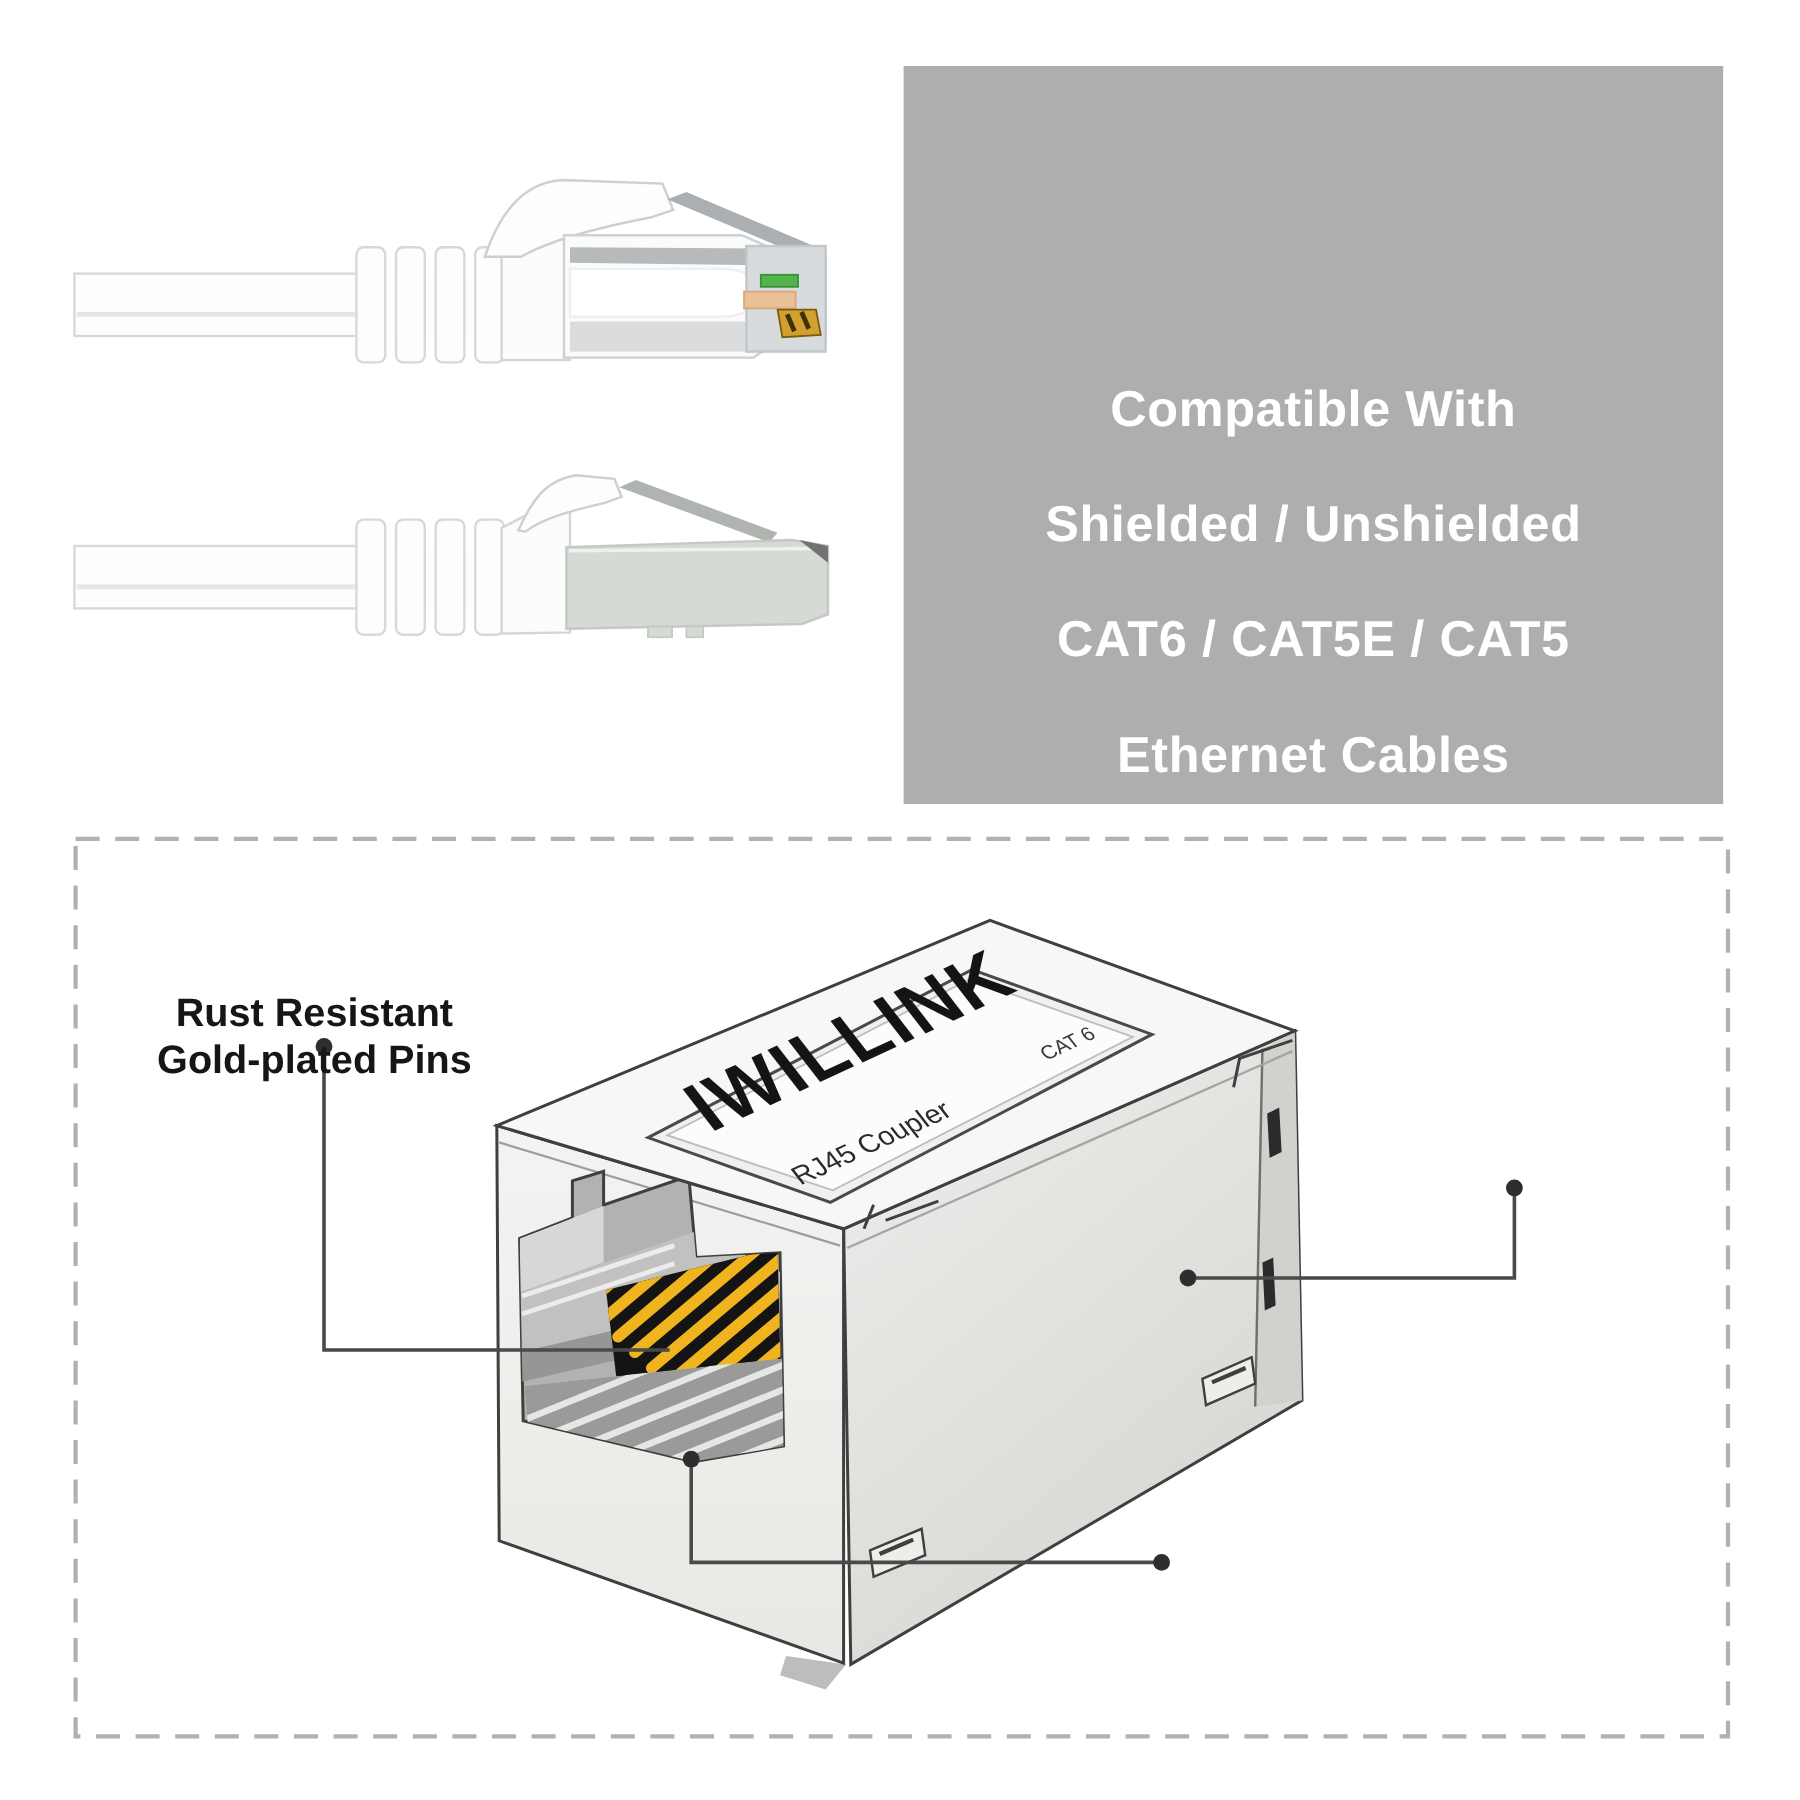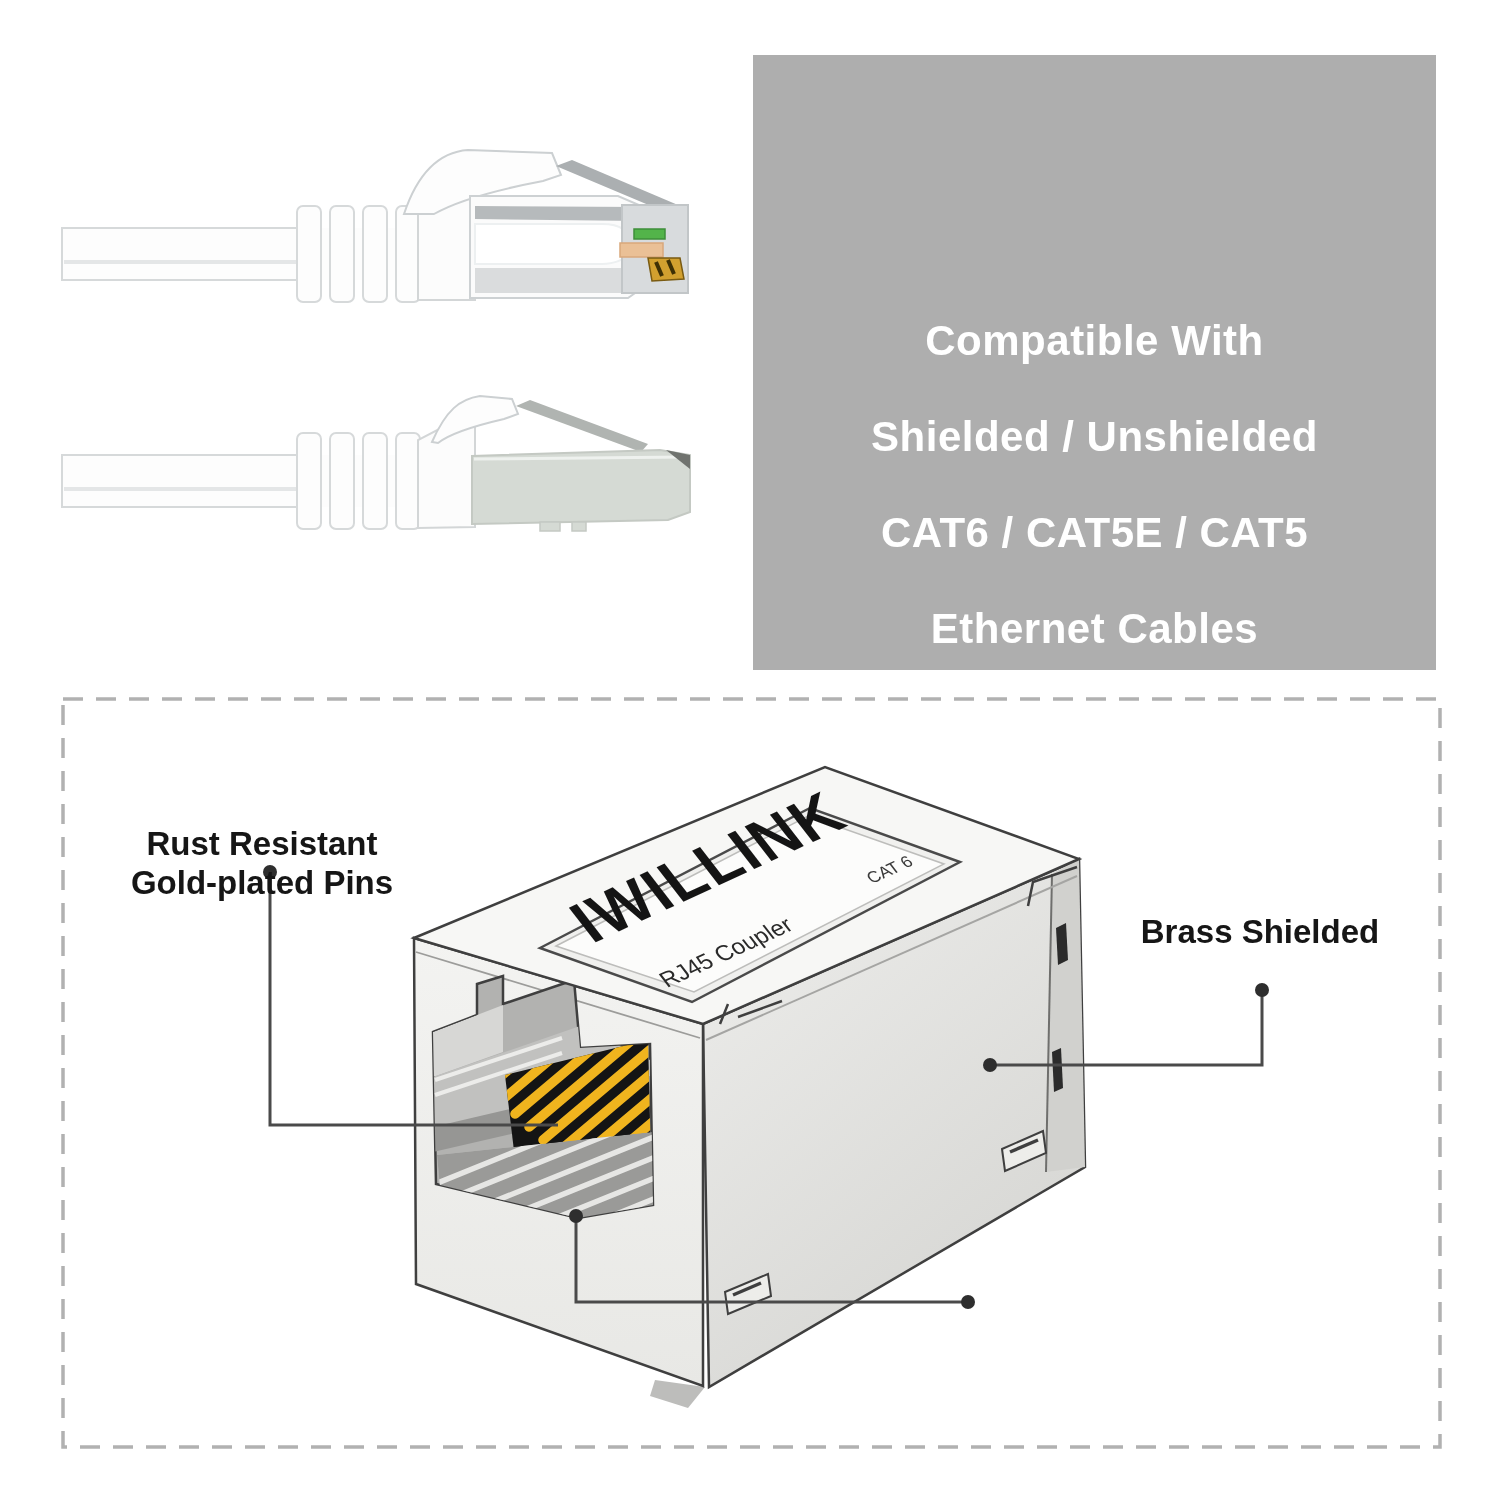--- a/index.html
+++ b/index.html
@@ -188,16 +188,15 @@
     <span class="panel-line">Shielded / Unshielded</span>
     <span class="panel-line">CAT6 / CAT5E / CAT5</span>
     <span class="panel-line">Ethernet Cables</span>
   </div>
 
   <div class="callout" style="left:262px;top:776px;margin-top:48px;">
     <span>Rust Resistant</span>
     <span>Gold-plated Pins</span>
   </div>
   <div class="callout" style="left:1260px;top:912px;">
-    <span>Brass Shielded</span>
   </div>
 
 </div>
 
 </body></html>

